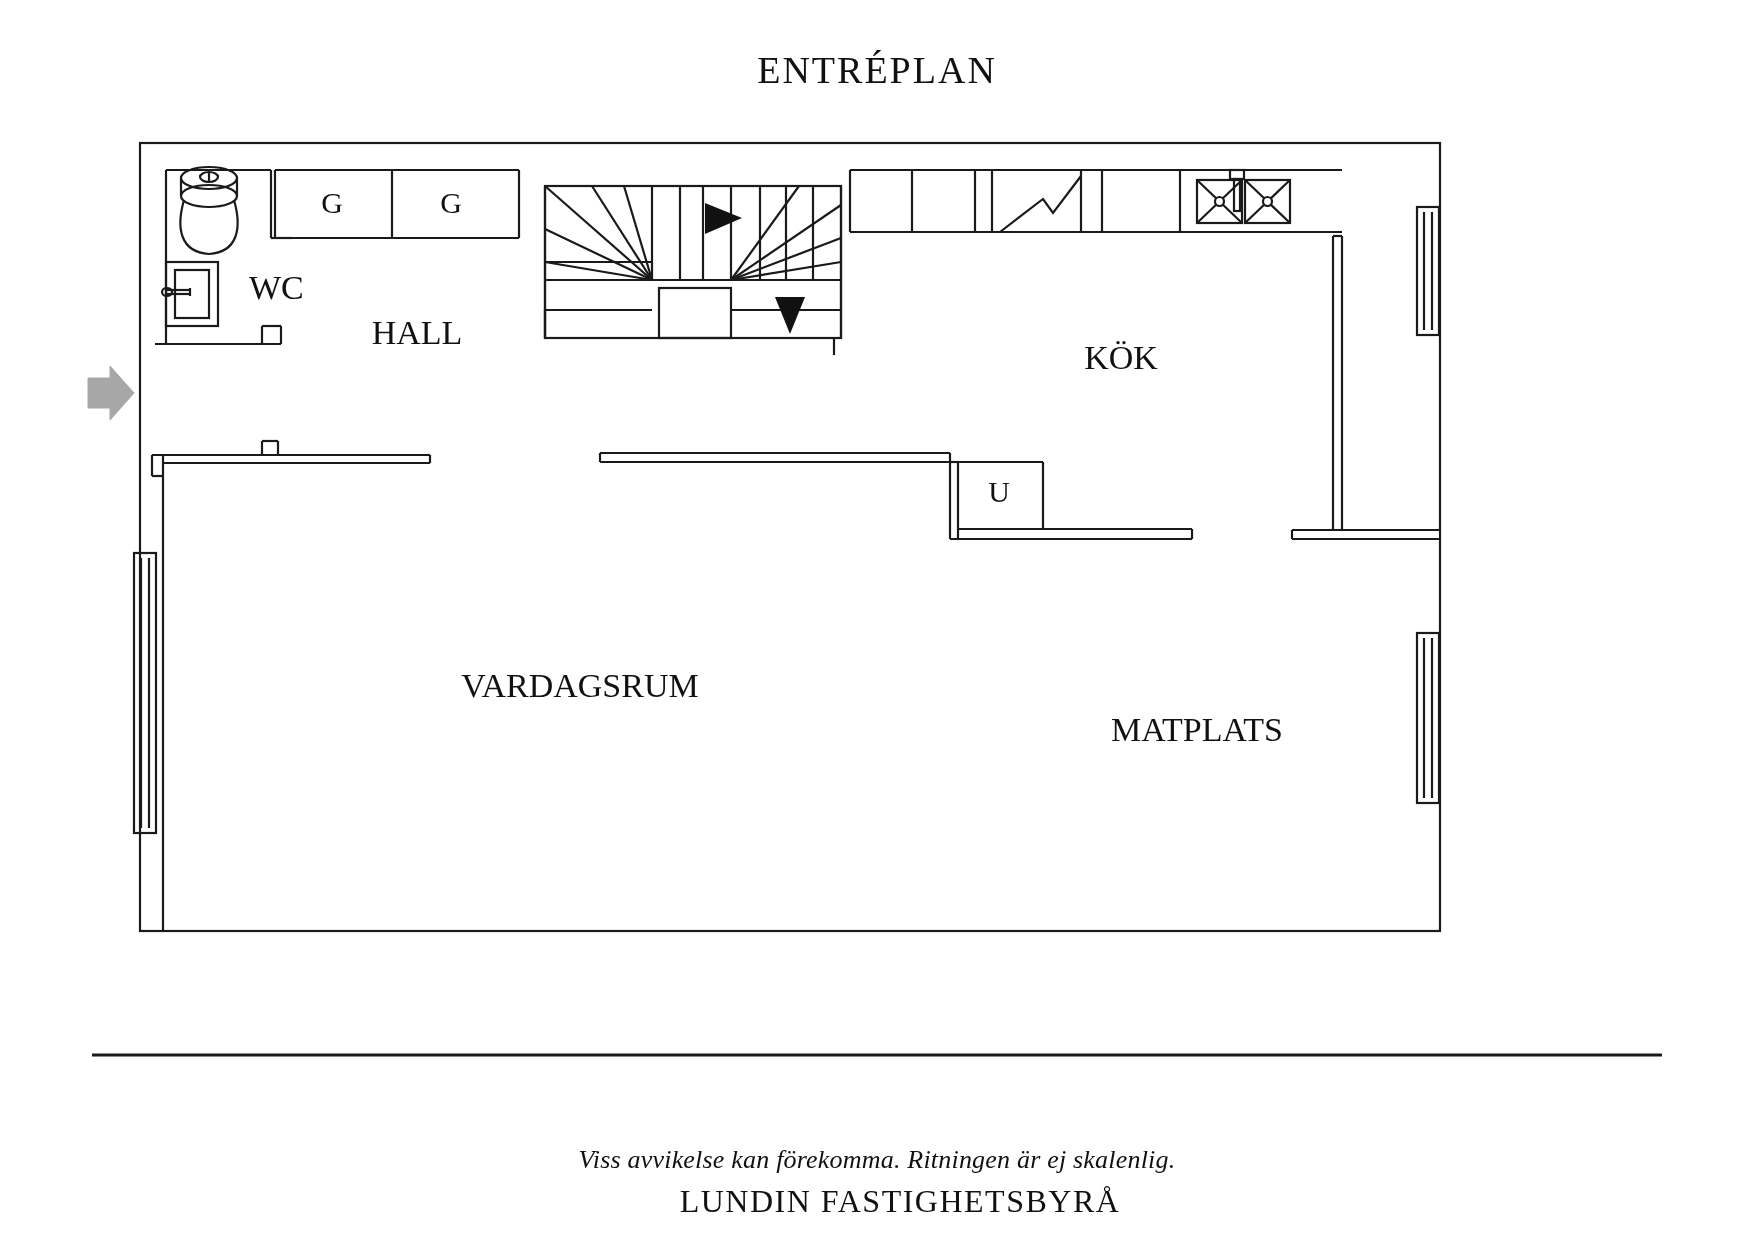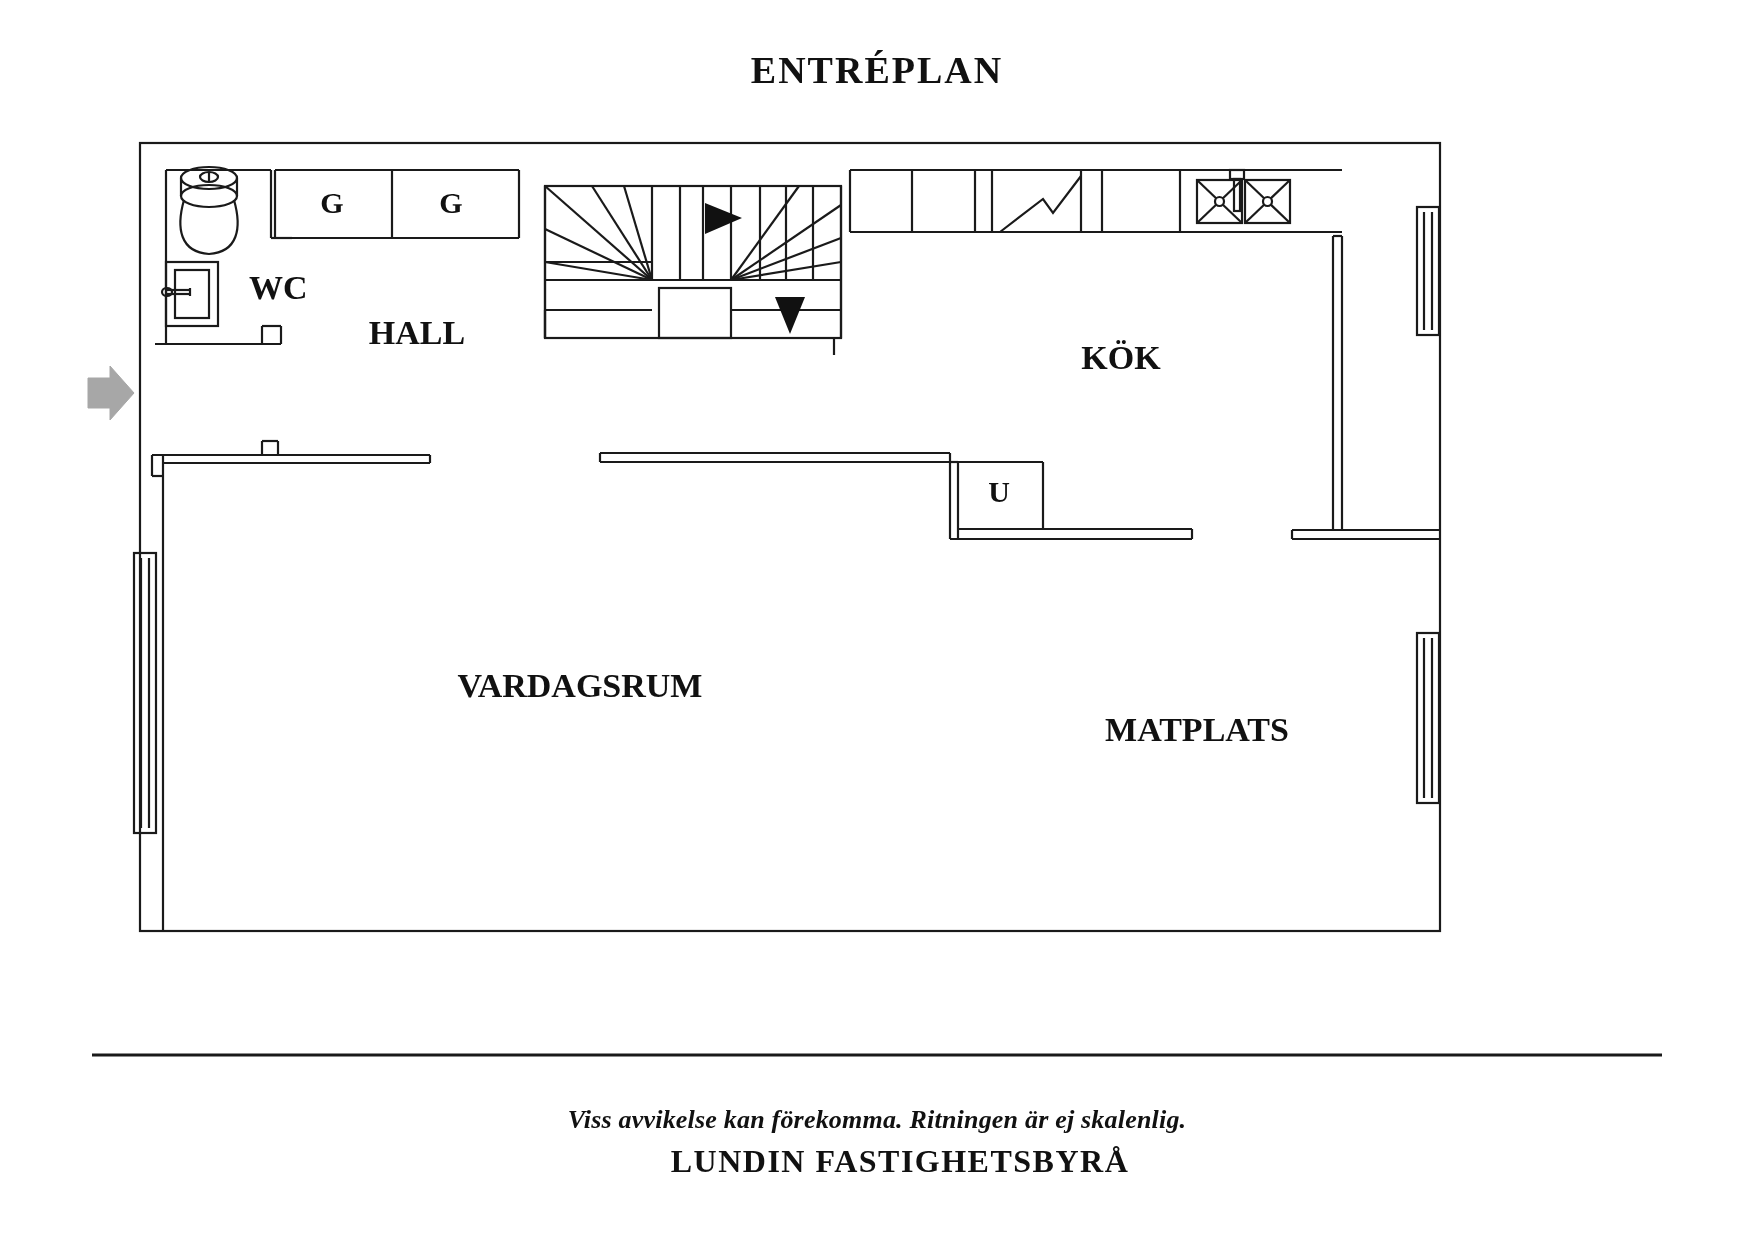--- a/index.html
+++ b/index.html
@@ -4,21 +4,21 @@
 <title>Floor plan</title>
 <style>
   html,body{margin:0;padding:0;background:#ffffff;}
   body{
     width:1754px;height:1240px;
     font-family:"Liberation Serif","DejaVu Serif",serif;
     color:#111111;
     position:relative;
     overflow:hidden;
   }
-  .page{position:absolute;inset:0;background:#fff;font-weight:bold;}
+  .page{position:absolute;inset:0;background:#fff;}
 
   
   .title{
     position:absolute;
     top:48px;left:0;width:100%;
     text-align:center;
     font-size:38px;
     letter-spacing:2px;
     font-family:"Liberation Serif","DejaVu Serif",serif;
     color:#111;
@@ -30,20 +30,21 @@
     left:0;top:0;
     width:1754px;height:1240px;
   }
   svg.plan{display:block;width:1754px;height:1240px;}
 
   
   .footer{
     position:absolute;
     left:0;width:100%;
     text-align:center;
+    margin-top:40px;
   }
   .disclaimer{
     top:1105px;
     font-style:italic;
     font-size:26px;
     letter-spacing:0.2px;
   }
   .agency{
     top:1143px;
     font-size:32px;

